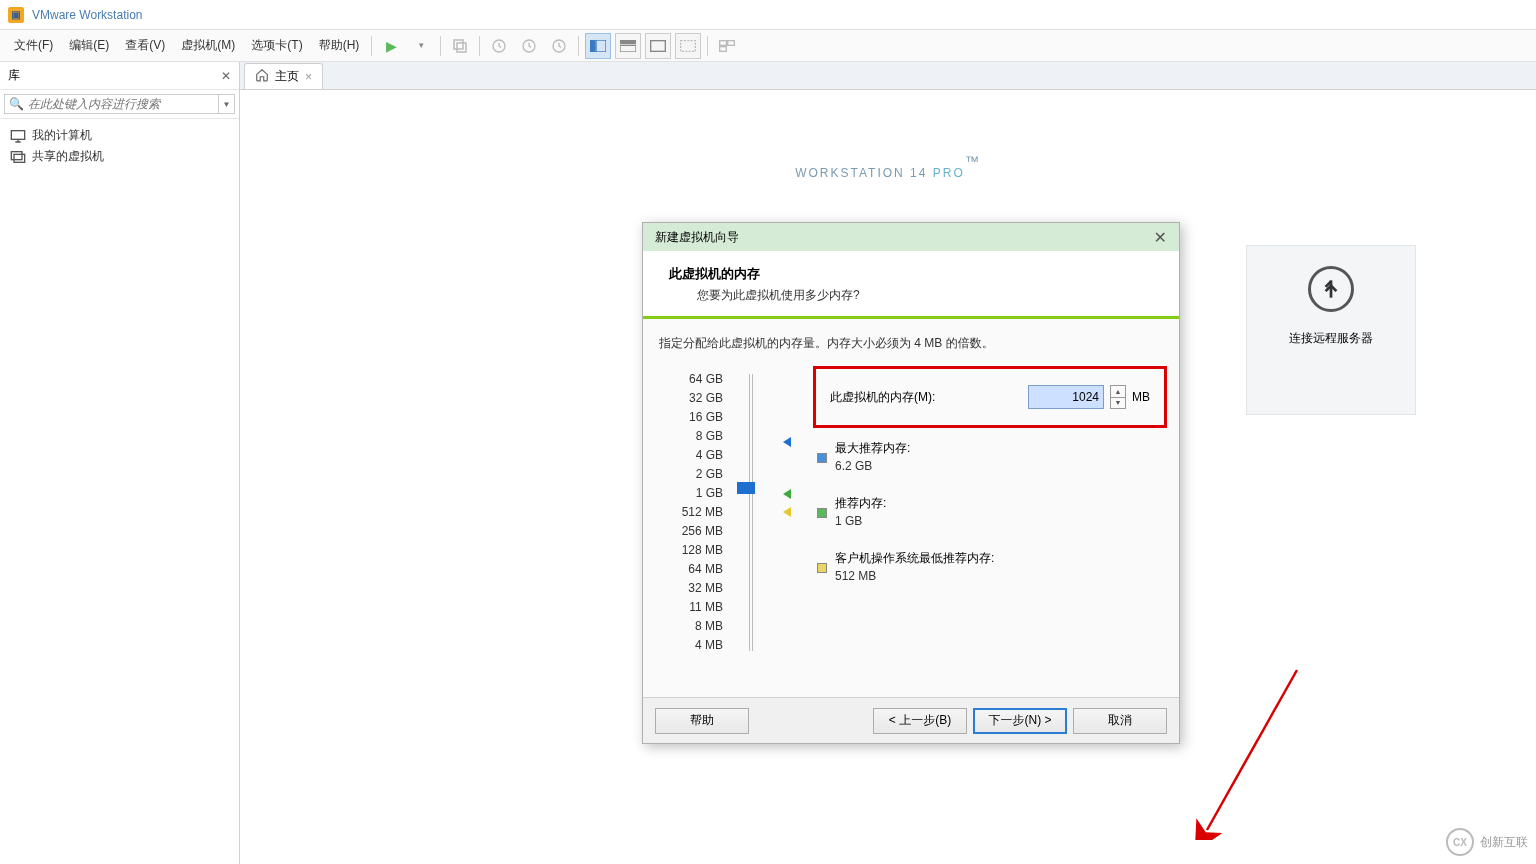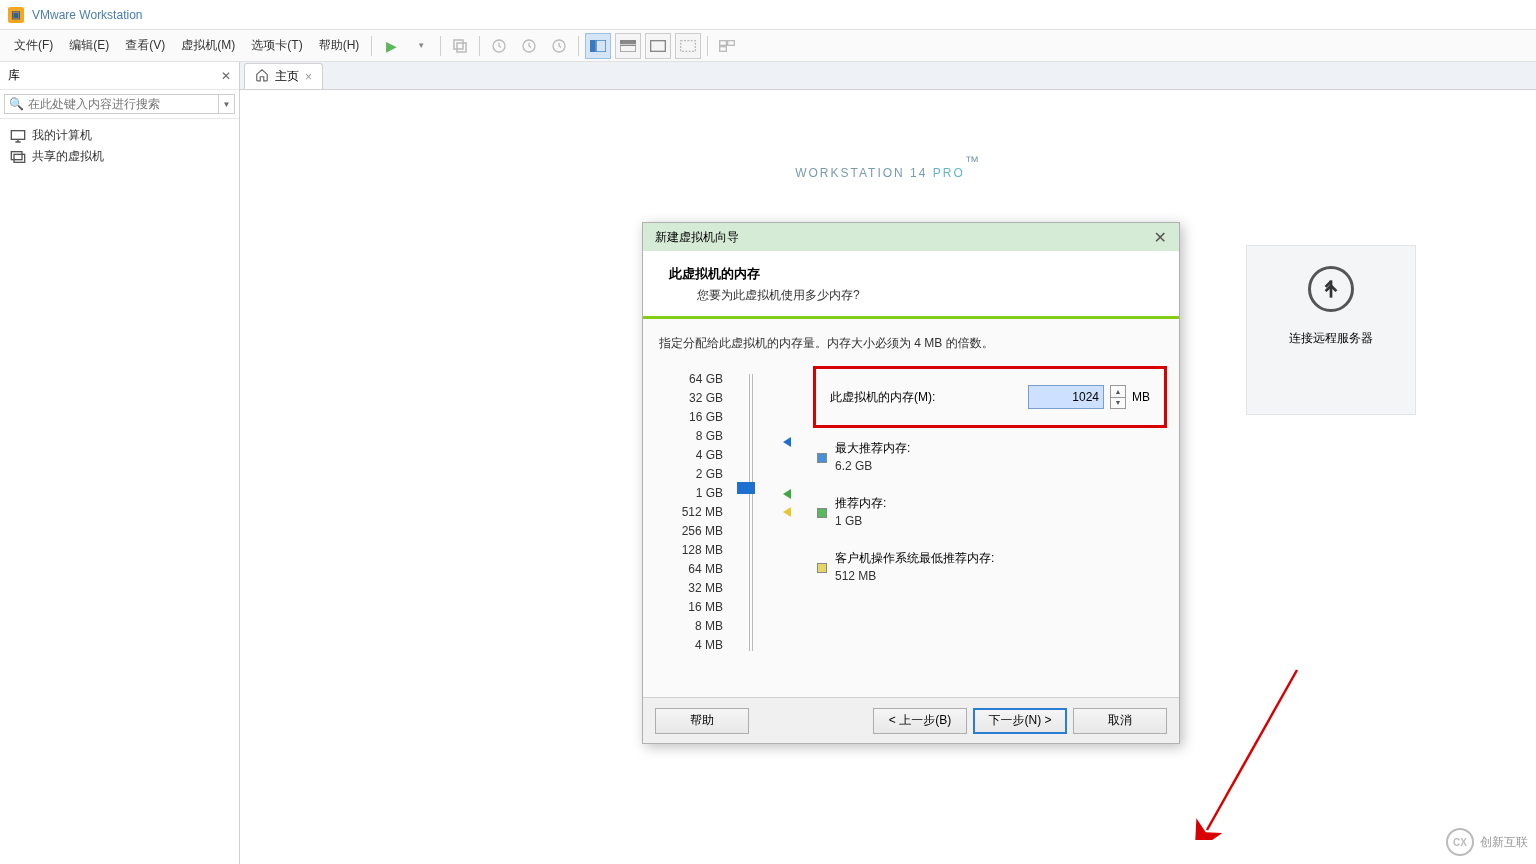--- a/index.html
+++ b/index.html
@@ -18,21 +18,21 @@
 .toolbar-btn.seg { border: 1px solid #ccc; background: #f5f5f5; }
 .toolbar-btn.seg.active { background: #d6e5f5; border-color: #9bc2e5; }
 
 
 .main { display: flex; height: calc(100% - 62px); }
 .sidebar { width: 240px; border-right: 1px solid #d0d0d0; background: #fff; display: flex; flex-direction: column; }
 .sidebar-header { display: flex; align-items: center; justify-content: space-between; padding: 4px 8px; height: 28px; border-bottom: 1px solid #e8e8e8; }
 .sidebar-close { cursor: default; color: #666; }
 .search-row { display: flex; align-items: center; padding: 4px; border-bottom: 1px solid #e8e8e8; }
 .search-box { flex: 1; display: flex; align-items: center; border: 1px solid #ccc; background: #fff; padding: 2px 4px; }
-.search-box input { border: none; outline: none; flex: 1; color: #0c4a6e; }
+.search-box input { border: none; outline: none; flex: 1; color: #0c4a6e; font-style: italic; }
 .search-mag { color: #aaa; margin-right: 4px; }
 .search-dd { width: 16px; height: 20px; border: 1px solid #ccc; border-left: none; display: flex; align-items: center; justify-content: center; color: #666; font-size: 8px; cursor: default; }
 .tree { padding: 6px 4px; }
 .tree-item { display: flex; align-items: center; padding: 2px 6px; color: #333; }
 .tree-icon { width: 16px; height: 14px; margin-right: 6px; display: inline-block; }
 
 
 .content { flex: 1; display: flex; flex-direction: column; background: #ef4444; }
 .tabbar { height: 28px; background: #eef2f6; display: flex; align-items: flex-end; padding: 0 4px; border-bottom: 1px solid #d0d0d0; }
 .tab { background: #fff; border: 1px solid #d0d0d0; border-bottom: none; padding: 4px 10px; border-radius: 3px 3px 0 0; display: flex; align-items: center; gap: 6px; }
@@ -259,21 +259,21 @@
         <div>16 GB</div>
         <div>8 GB</div>
         <div>4 GB</div>
         <div>2 GB</div>
         <div>1 GB</div>
         <div>512 MB</div>
         <div>256 MB</div>
         <div>128 MB</div>
         <div>64 MB</div>
         <div>32 MB</div>
-        <div>16 MB</div>
+        <div>11 MB</div>
         <div>8 MB</div>
         <div>4 MB</div>
       </div>
 
       <div class="mem-slider-col">
         <div class="mem-track"></div>
         <div class="mem-marker-blue" style="top:112px;"></div>
       </div>
 
       <div style="width:18px; position:relative;">

